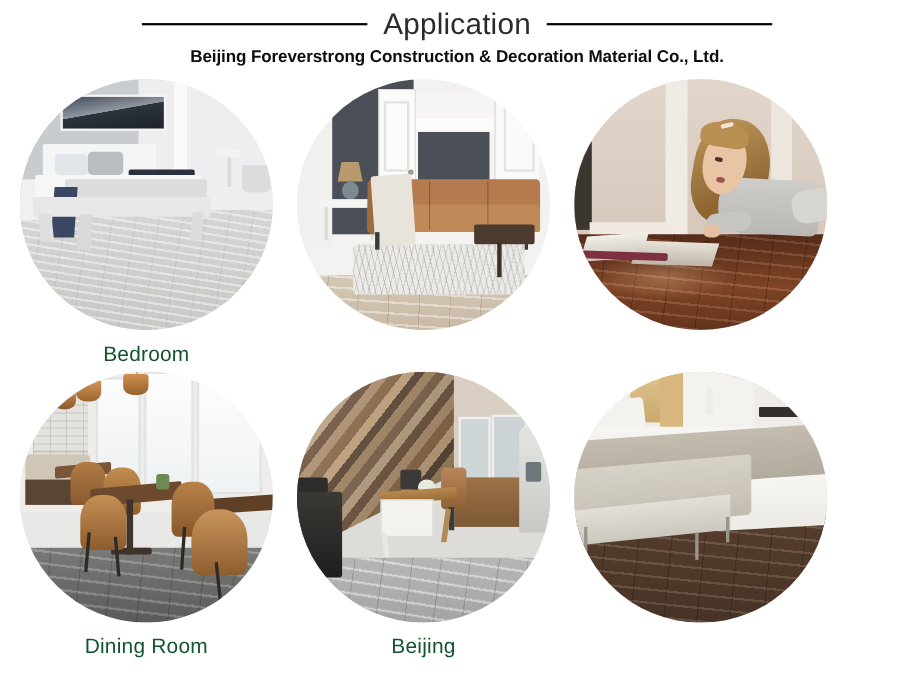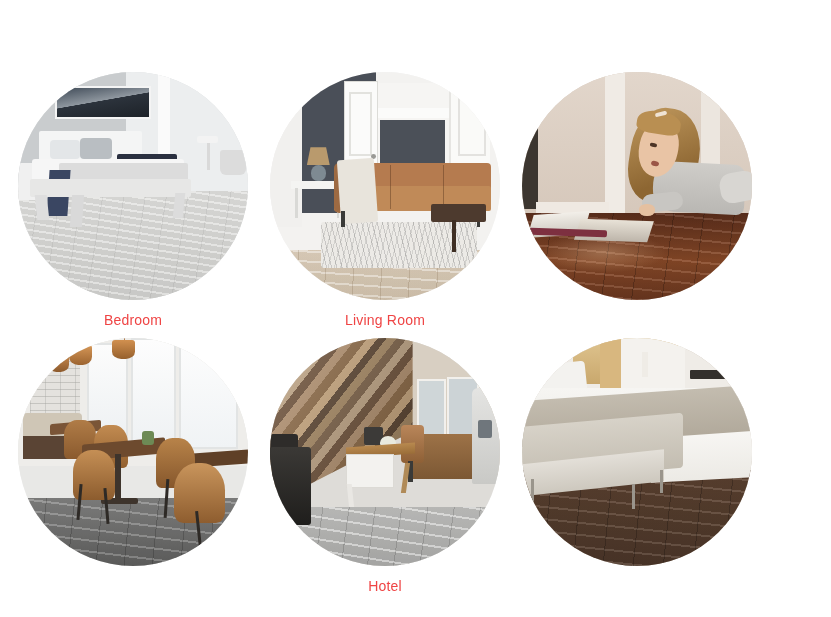--- a/index.html
+++ b/index.html
@@ -100,23 +100,23 @@
     overflow: hidden;
     background: #f2f2f2;
   }
   .scene {
     position: absolute;
     inset: 0;
   }
   .cell-label {
     margin-top: 12px;
     font-family: "Liberation Sans", sans-serif;
-    font-size: 14px;
+    font-size: 19px;
     font-weight: 400;
-    color: #ef4444;
+    color: #14532d;
     letter-spacing: 0.2px;
     white-space: nowrap;
   }
 
   
   .s-bedroom { background: linear-gradient(#dfe1e2, #d9dbdc); }
   .s-bedroom .wall-left {
     position: absolute; left: 0; top: 0; width: 47%; height: 52%;
     background: #c9ccce;
   }
@@ -736,20 +736,28 @@
       repeating-linear-gradient(6deg,
         rgba(255,255,255,0.10) 0 2px, rgba(0,0,0,0.10) 2px 12px),
       linear-gradient(#5f4432, #4e382a);
   }
 </style>
 </head>
 <body>
 
 <div class="page">
 
+  <div class="header">
+    <div class="title-row">
+      <span class="rule rule-left"></span>
+      <span class="page-title">Application</span>
+      <span class="rule rule-right"></span>
+    </div>
+    <div class="company">Beijing Foreverstrong Construction &amp; Decoration Material Co., Ltd.</div>
+  </div>
 
   <div class="grid">
 
     <div class="cell cell-r0 cell-c0">
       <div class="circle">
         <div class="scene s-bedroom">
           <div class="wall-left"></div>
           <div class="wall-right"></div>
           <div class="door-frame"></div>
           <div class="floor"></div>
@@ -798,21 +806,20 @@
           <div class="sofa-seam1"></div>
           <div class="sofa-seam2"></div>
           <div class="sofa-arm"></div>
           <div class="blanket"></div>
           <div class="sofa-leg1"></div>
           <div class="sofa-leg2"></div>
           <div class="table"></div>
           <div class="table-leg"></div>
         </div>
       </div>
-      <div class="cell-label">Living Room</div>
     </div>
 
     <div class="cell cell-r0 cell-c2">
       <div class="circle">
         <div class="scene s-kids">
           <div class="wall"></div>
           <div class="wall-dark"></div>
           <div class="casing"></div>
           <div class="casing2"></div>
           <div class="baseboard"></div>
@@ -863,20 +870,21 @@
           <div class="tbl3"></div>
           <div class="ch3"></div>
           <div class="ch4"></div>
           <div class="ch5"></div>
           <div class="leg-a"></div>
           <div class="leg-b"></div>
           <div class="leg-c"></div>
           <div class="leg-d"></div>
         </div>
       </div>
+      <div class="cell-label">Dining Room</div>
     </div>
 
     <div class="cell cell-r1 cell-c1">
       <div class="circle">
         <div class="scene s-office">
           <div class="wall-right"></div>
           <div class="floor"></div>
           <div class="planks"></div>
           <div class="planks-shade"></div>
           <div class="cab-glass1"></div>
@@ -890,21 +898,21 @@
           <div class="flowers"></div>
           <div class="desk-top"></div>
           <div class="desk-body"></div>
           <div class="desk-leg1"></div>
           <div class="desk-leg2"></div>
           <div class="floorfront"></div>
           <div class="sofa-dark2"></div>
           <div class="sofa-dark"></div>
         </div>
       </div>
-      <div class="cell-label">Hotel</div>
+      <div class="cell-label">Beijing</div>
     </div>
 
     <div class="cell cell-r1 cell-c2">
       <div class="circle">
         <div class="scene s-hotel">
           <div class="wall"></div>
           <div class="headwall"></div>
           <div class="headwall2"></div>
           <div class="panel-white"></div>
           <div class="sconce"></div>

